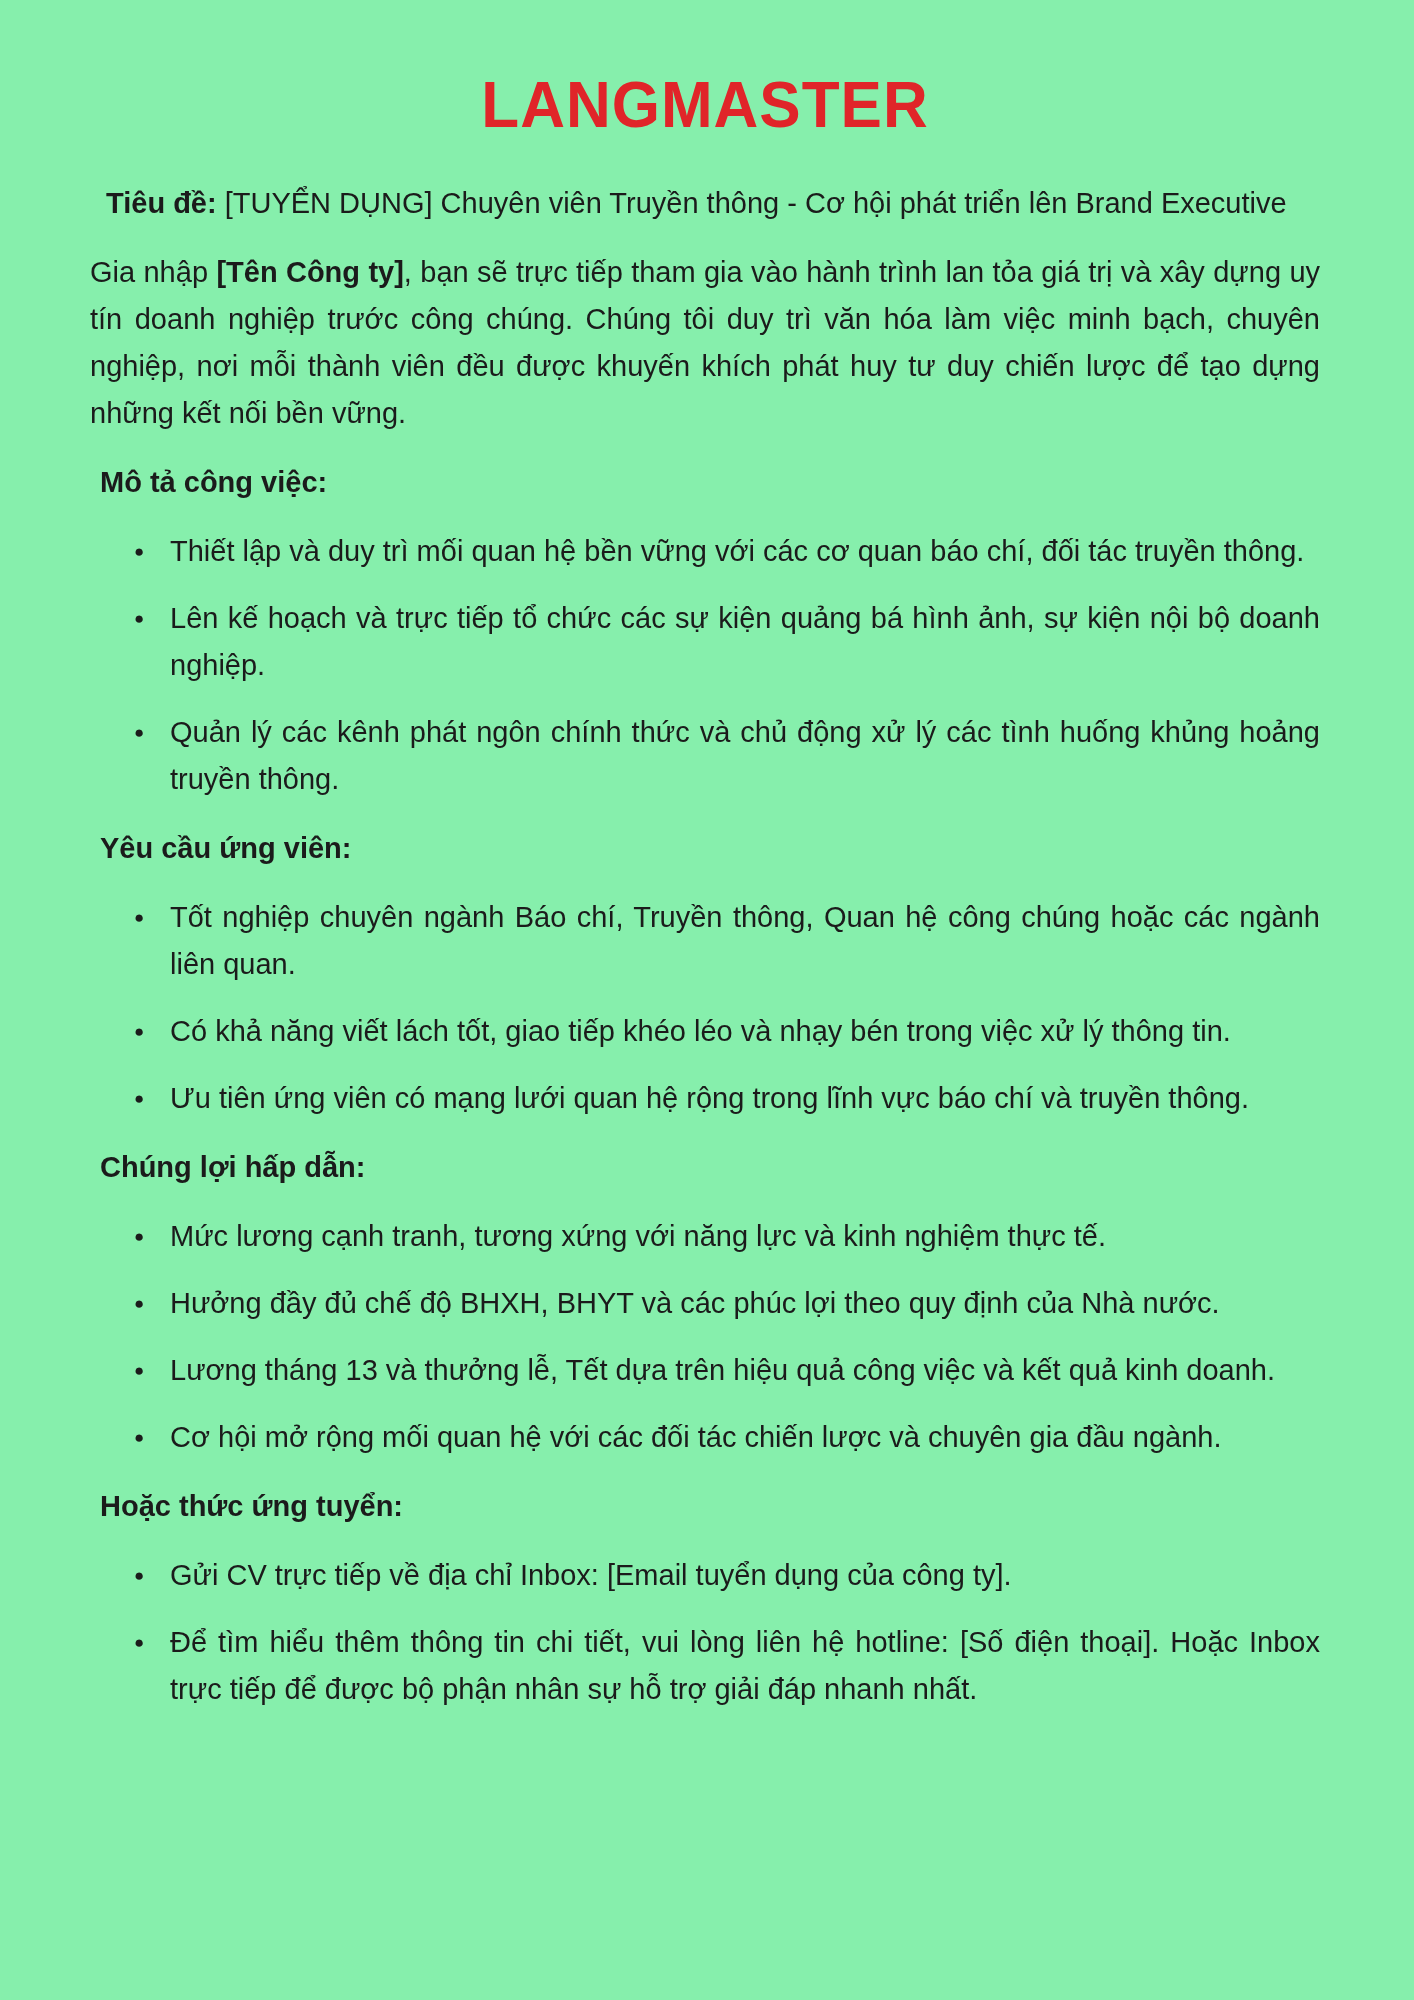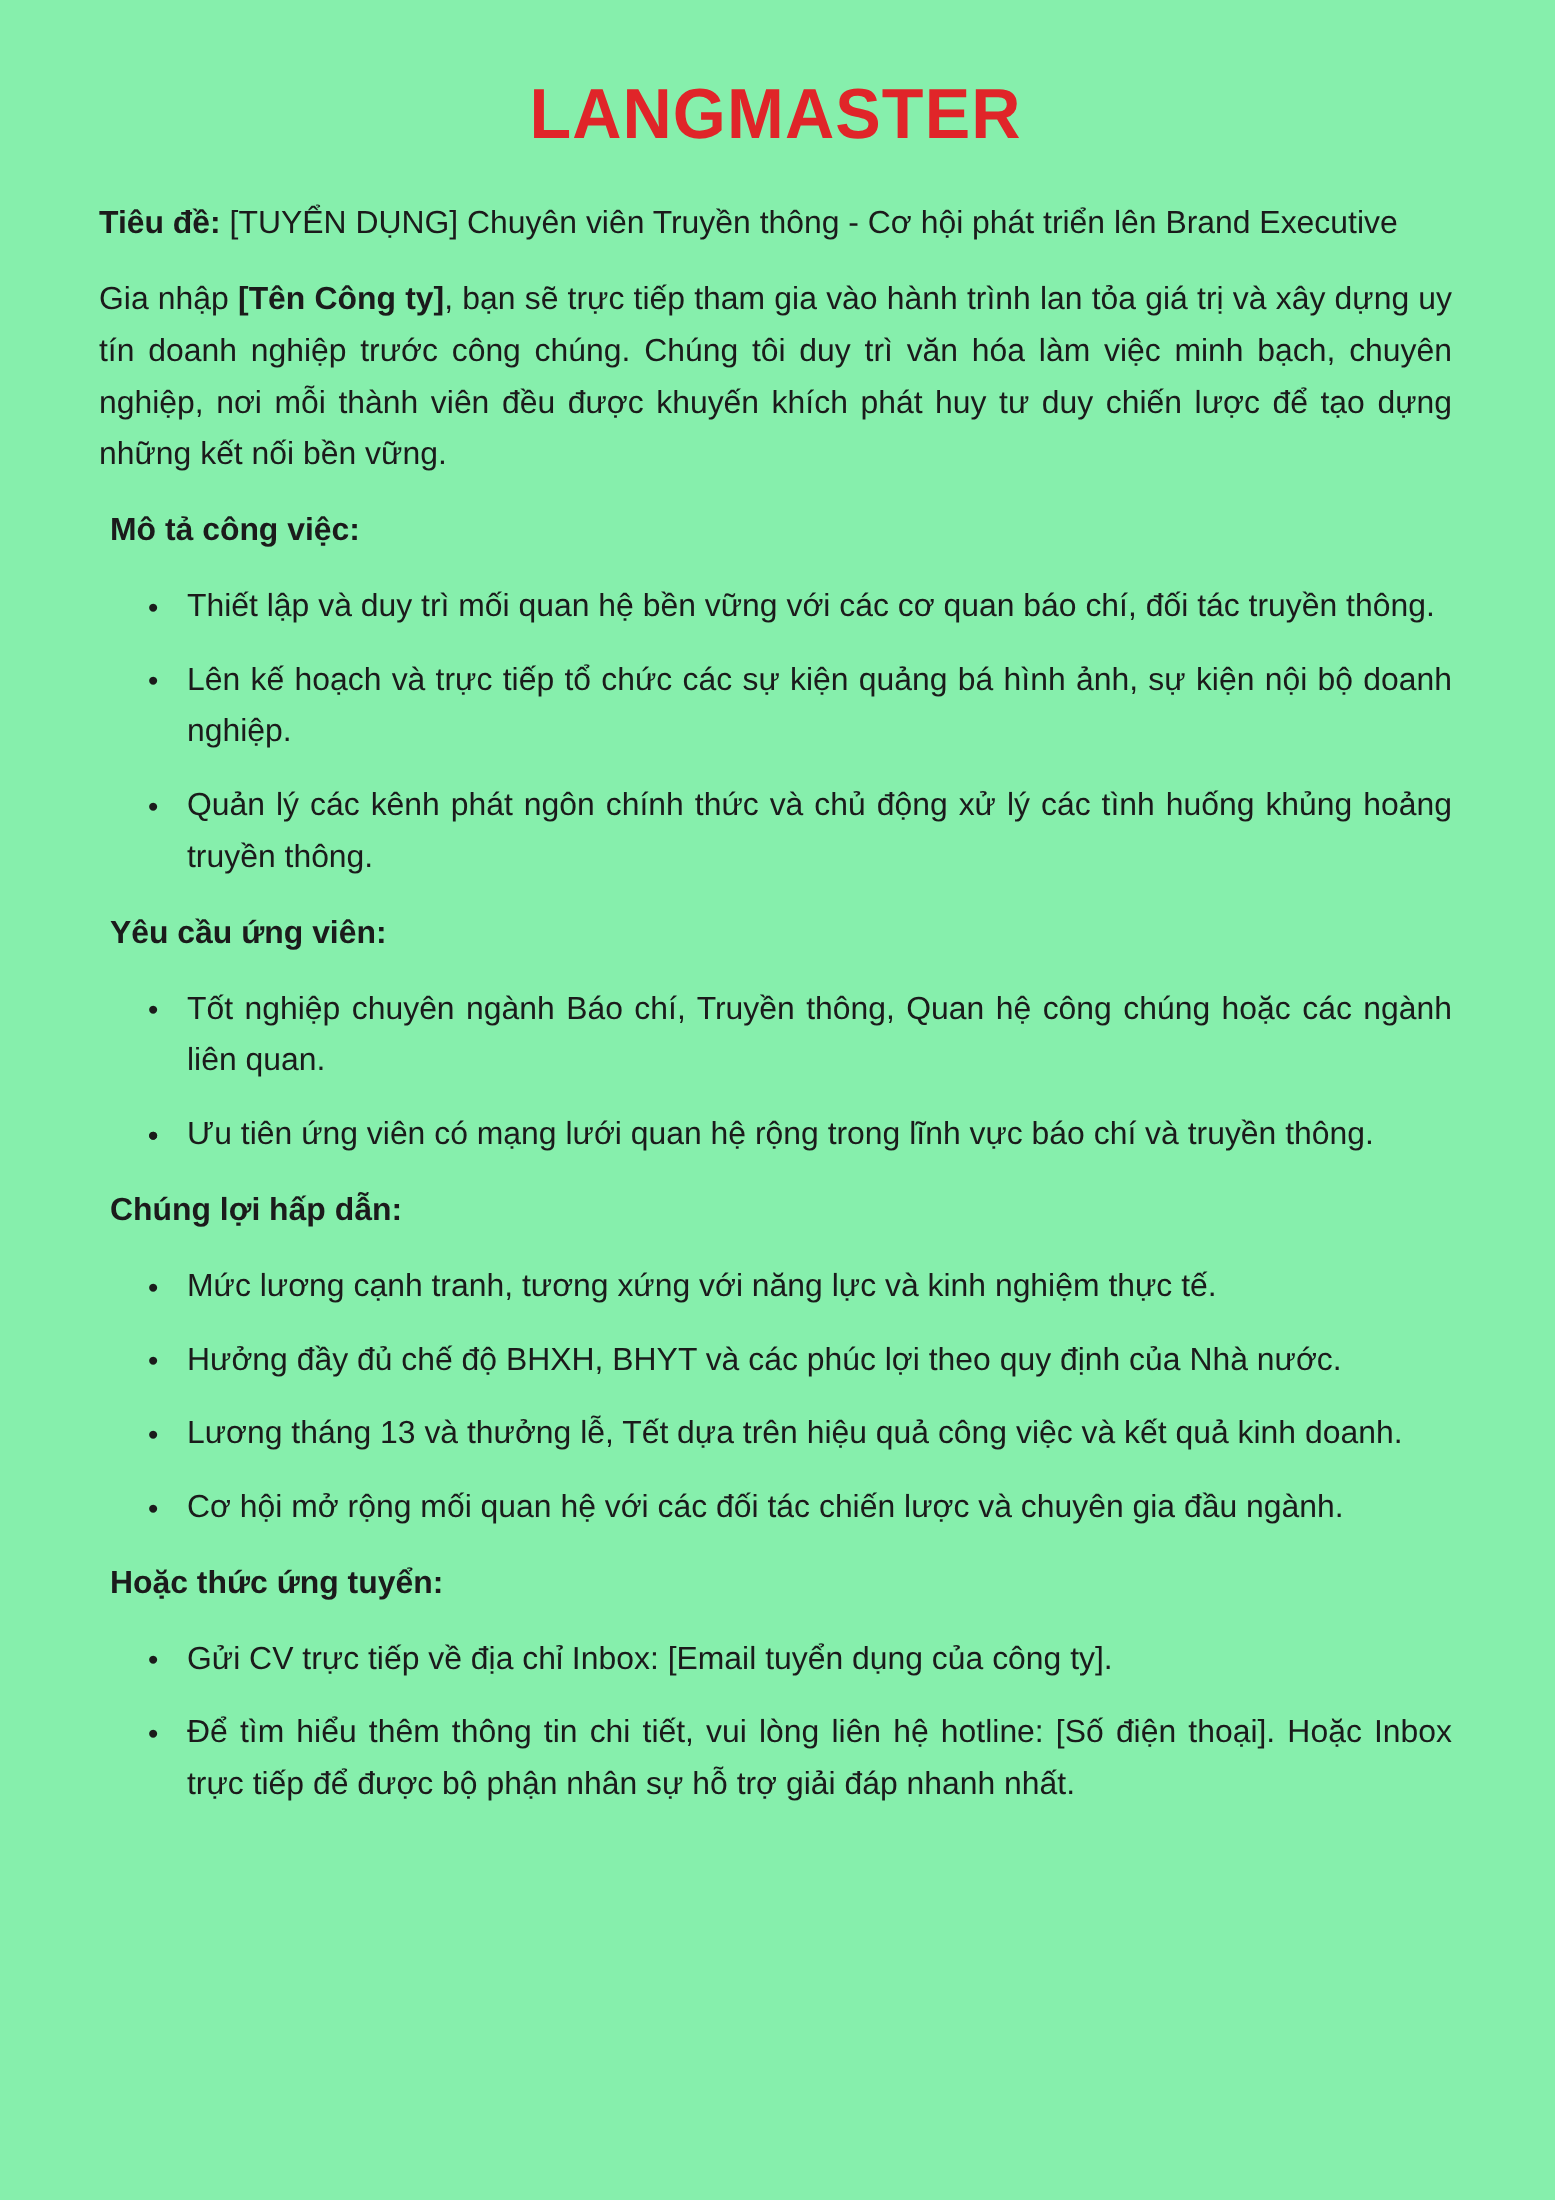--- a/index.html
+++ b/index.html
@@ -32,21 +32,21 @@
     margin: 0 0 40px 0;
     transform: scaleY(1.04);
   }
   .title, .para, .section-heading, .bullet-text {
     font-size: 29px;
     line-height: 47px;
   }
   .title {
     margin: 0 0 22px 0;
   }
-  .title strong { font-weight: bold; }
+  .title strong { font-weight: bold; margin-left: 16px; }
   .para {
     margin: 0 0 22px 0;
     text-align: justify;
   }
   .para strong { font-weight: bold; }
   .section-heading {
     font-weight: bold;
     margin: 0 0 22px 10px;
   }
   ul.bullets {
@@ -84,21 +84,21 @@
   <div class="section-heading">Mô tả công việc:</div>
   <ul class="bullets">
     <li><span class="marker">●</span><span class="bullet-text">Thiết lập và duy trì mối quan hệ bền vững với các cơ quan báo chí, đối tác truyền thông.</span></li>
     <li><span class="marker">●</span><span class="bullet-text">Lên kế hoạch và trực tiếp tổ chức các sự kiện quảng bá hình ảnh, sự kiện nội bộ doanh nghiệp.</span></li>
     <li><span class="marker">●</span><span class="bullet-text">Quản lý các kênh phát ngôn chính thức và chủ động xử lý các tình huống khủng hoảng truyền thông.</span></li>
   </ul>
 
   <div class="section-heading">Yêu cầu ứng viên:</div>
   <ul class="bullets">
     <li><span class="marker">●</span><span class="bullet-text">Tốt nghiệp chuyên ngành Báo chí, Truyền thông, Quan hệ công chúng hoặc các ngành liên quan.</span></li>
-    <li><span class="marker">●</span></li>
+    <li><span class="marker">●</span><span class="bullet-text">Có khả năng viết lách tốt, giao tiếp khéo léo và nhạy bén trong việc xử lý thông tin.</span></li>
     <li><span class="marker">●</span><span class="bullet-text">Ưu tiên ứng viên có mạng lưới quan hệ rộng trong lĩnh vực báo chí và truyền thông.</span></li>
   </ul>
 
   <div class="section-heading">Chúng lợi hấp dẫn:</div>
   <ul class="bullets">
     <li><span class="marker">●</span><span class="bullet-text">Mức lương cạnh tranh, tương xứng với năng lực và kinh nghiệm thực tế.</span></li>
     <li><span class="marker">●</span><span class="bullet-text">Hưởng đầy đủ chế độ BHXH, BHYT và các phúc lợi theo quy định của Nhà nước.</span></li>
     <li><span class="marker">●</span><span class="bullet-text">Lương tháng 13 và thưởng lễ, Tết dựa trên hiệu quả công việc và kết quả kinh doanh.</span></li>
     <li><span class="marker">●</span><span class="bullet-text">Cơ hội mở rộng mối quan hệ với các đối tác chiến lược và chuyên gia đầu ngành.</span></li>
   </ul>

